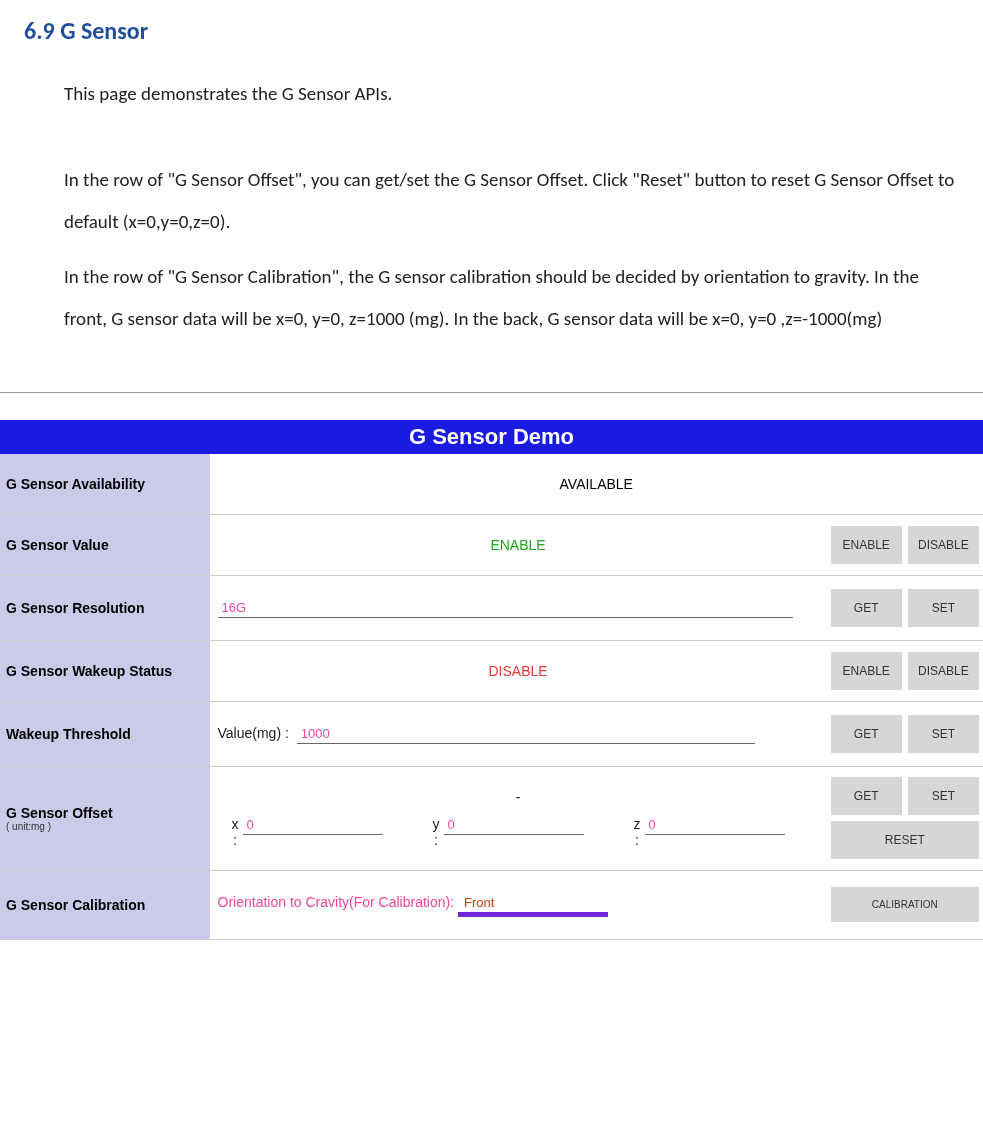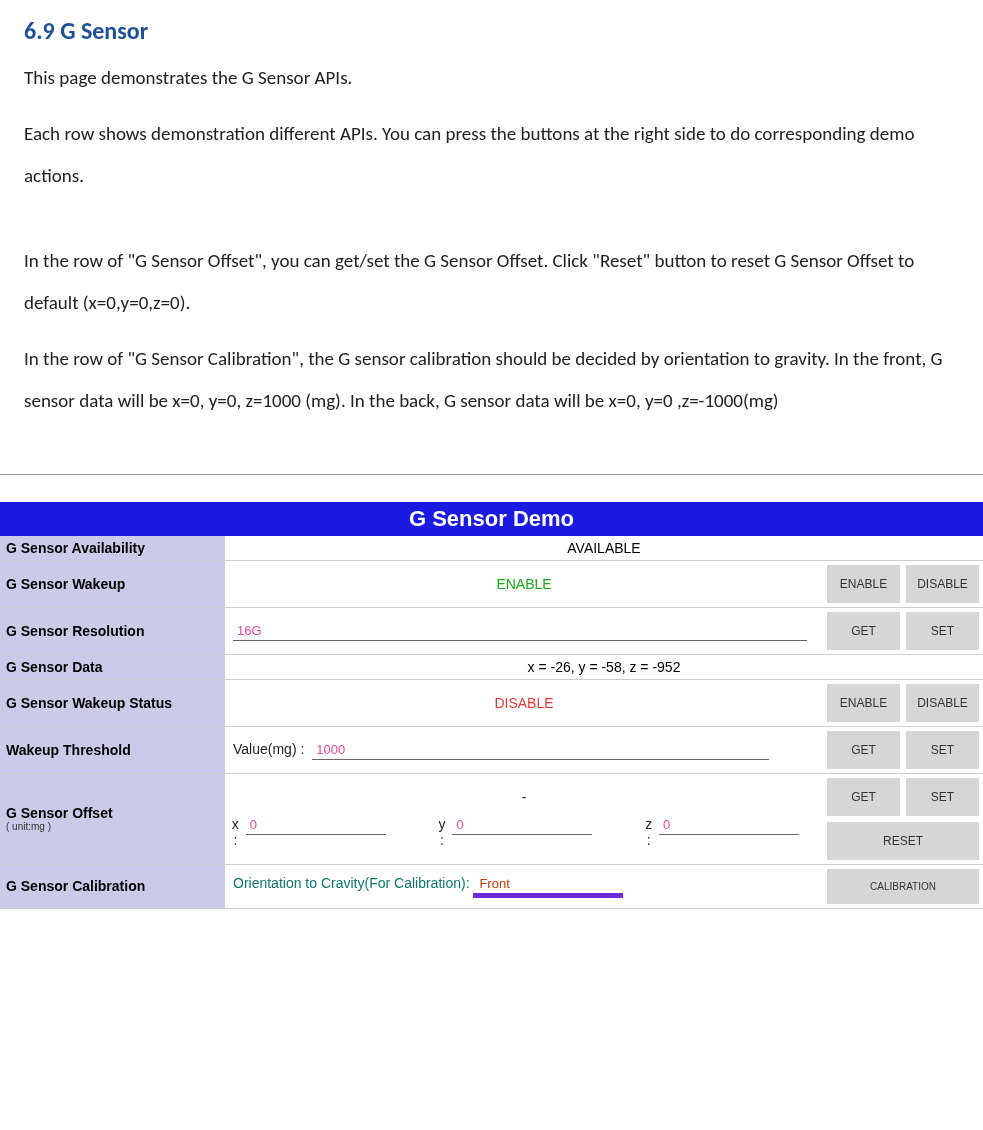--- a/index.html
+++ b/index.html
@@ -1,71 +1,70 @@
 <!DOCTYPE html>
 <html><head>
   <meta charset="utf-8">
   <style>
     * { box-sizing: border-box; margin: 0; padding: 0; }
     body { font-family: Calibri, Arial, sans-serif; font-size: 16px; color: #000; background: #fff; width: 983px; }
     .doc-section { padding: 16px 24px 8px 24px; }
-    .heading { color: #1F4E9A; font-weight: bold; font-size: 24px; margin-bottom: 12px; }
-    .para { font-size: 19px; line-height: 2.2; color: #222; margin-bottom: 14px; }
+    .heading { color: #1F4E9A; font-weight: bold; font-size: 24px; margin-bottom: 28px; }
+    .para { font-size: 19px; line-height: 2.2; color: #222; margin-bottom: 14px; margin-left: 40px; }
     .spacer { height: 30px; }
     .demo-panel { width: 100%; border-top: 1px solid #999; }
     .demo-header { background: #1A1AE0; color: #fff; text-align: center; font-weight: bold; font-size: 22px; padding: 4px 0; font-family: Arial, sans-serif; margin-top: 27px; }
     .demo-table { width: 100%; border-collapse: collapse; font-family: Arial, sans-serif; }
     .demo-table tr { border-bottom: 1px solid #ccc; }
     .demo-table td { vertical-align: middle; }
     .label-cell { background: #CBCBE9; width: 225px; padding: 2px 6px; font-weight: bold; font-size: 14px; color: #000; }
     .label-cell .sub { font-weight: normal; font-size: 10px; color: #333; display:block; }
-    .value-cell { background: #fff; text-align: center; font-size: 14px; padding: 4px; }
+    .value-cell { background: #fff; text-align: center; font-size: 14px; padding: 22px; }
     .value-cell.left { text-align: left; padding-left: 8px; }
     .green { color: #1BA81B; }
     .red { color: #E53935; }
     .btn-cell { width: 160px; background: #fff; padding: 4px; }
     .btn-row { display: flex; gap: 6px; }
     .btn { flex: 1; background: #D6D6D6; border: none; color: #333; font-size: 12px; padding: 12px 4px; text-align: center; cursor: pointer; font-family: Arial, sans-serif; }
     .btn.wide { width: 100%; }
     .offset-row .btn-stack { display:flex; flex-direction:column; gap:6px; }
     .input-underline { border: none; border-bottom: 1px solid #666; font-size: 13px; padding: 2px 4px; background: transparent; color: #ec4899; }
     .inline-field { display: inline-flex; align-items: baseline; margin-right: 20px; }
     .inline-field .lbl { font-size: 14px; color: #222; margin-right: 4px; }
     .offset-inputs { display:flex; justify-content:center; gap:30px; margin-top:10px; }
     .offset-top-dash { text-align:center; font-size:14px; color:#222; }
     .wake-label { font-size: 14px; color: #222; margin-right: 4px; }
-    .calib-label { font-size: 14px; color: #0f766e; }
+    .calib-label { font-size: 14px; color: #ec4899; }
     .calib-select { border:none; border-bottom:5px solid #6d28d9; font-size:13px; color:#c2410c; padding:2px 6px; background:transparent; width:150px; }
   </style>
 </head>
 <body>
 
 <div class="doc-section">
   <div class="heading">6.9 G Sensor</div>
   <p class="para">This page demonstrates the G Sensor APIs.</p>
-  <p class="para">Each row shows demonstration different APIs. You can press the buttons at the right side to do corresponding demo actions.</p>
   <div class="spacer"></div>
   <p class="para">In the row of "G Sensor Offset", you can get/set the G Sensor Offset. Click "Reset" button to reset G Sensor Offset to default (x=0,y=0,z=0).</p>
   <p class="para">In the row of "G Sensor Calibration", the G sensor calibration should be decided by orientation to gravity. In the front, G sensor data will be x=0, y=0, z=1000 (mg). In the back, G sensor data will be x=0, y=0 ,z=-1000(mg)</p>
 </div>
 
 <div class="spacer"></div>
 
 <div class="demo-panel">
   <div class="demo-header">G Sensor Demo</div>
   <table class="demo-table">
 
     <tbody>
         <tr>
       <td class="label-cell">G Sensor Availability</td>
       <td class="value-cell" colspan="2">AVAILABLE</td>
     </tr>
 
     <tr>
-      <td class="label-cell">G Sensor Wakeup</td>
+      <td class="label-cell">G Sensor Value</td>
       <td class="value-cell"><span class="green">ENABLE</span></td>
       <td class="btn-cell">
         <div class="btn-row">
           <button class="btn">ENABLE</button>
           <button class="btn">DISABLE</button>
         </div>
       </td>
     </tr>
 
     <tr>
@@ -74,24 +73,20 @@
         <input class="input-underline" style="width: 98%;" value="16G">
       </td>
       <td class="btn-cell">
         <div class="btn-row">
           <button class="btn">GET</button>
           <button class="btn">SET</button>
         </div>
       </td>
     </tr>
 
-    <tr>
-      <td class="label-cell">G Sensor Data</td>
-      <td class="value-cell" colspan="2">x = -26, y = -58, z = -952</td>
-    </tr>
 
     <tr>
       <td class="label-cell">G Sensor Wakeup Status</td>
       <td class="value-cell"><span class="red">DISABLE</span></td>
       <td class="btn-cell">
         <div class="btn-row">
           <button class="btn">ENABLE</button>
           <button class="btn">DISABLE</button>
         </div>
       </td>

